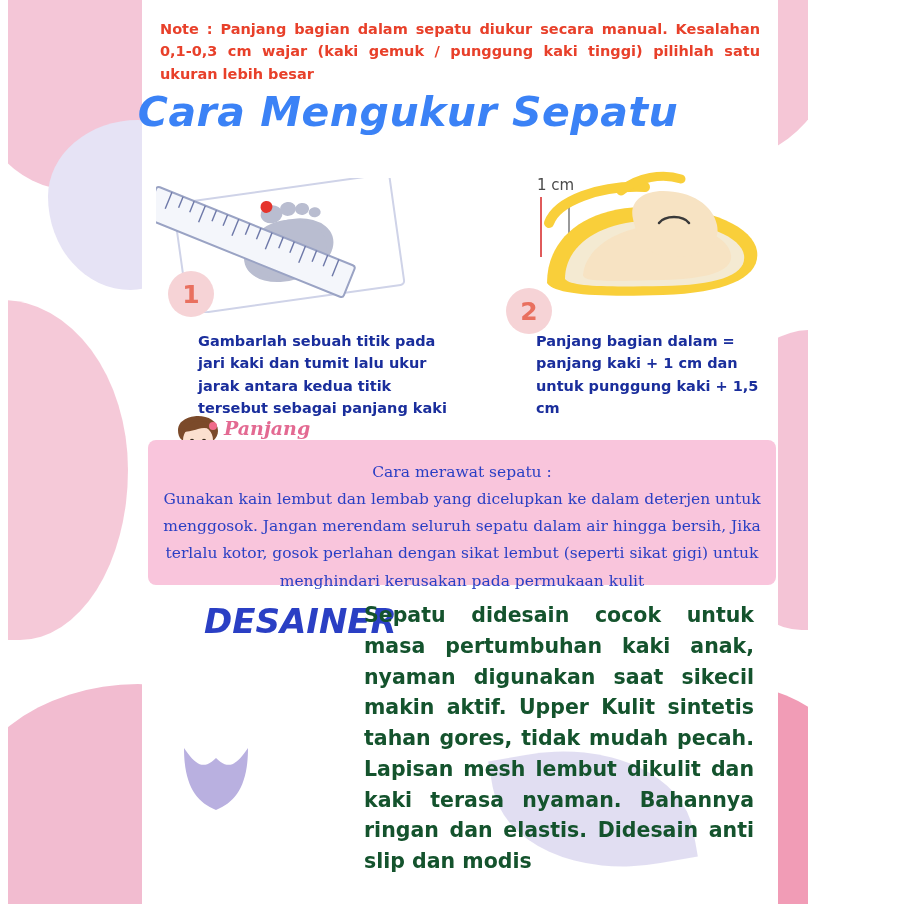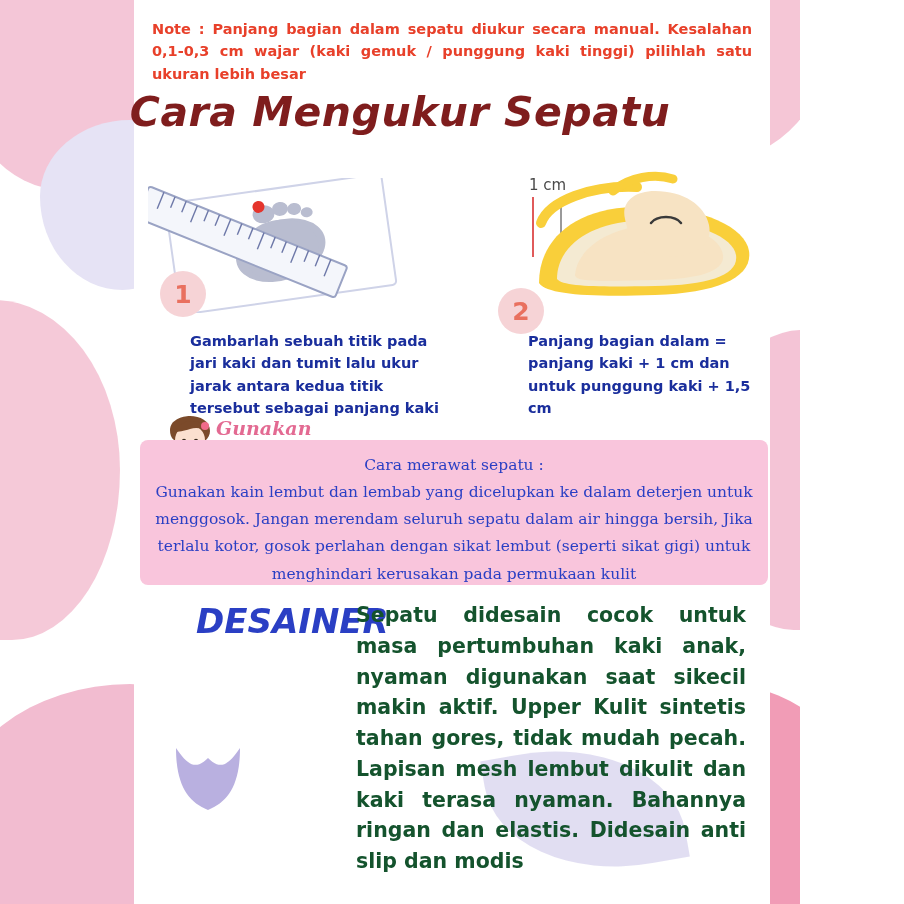--- a/index.html
+++ b/index.html
@@ -9,20 +9,21 @@
   }
   body {
     font-family: "Liberation Sans", sans-serif;
   }
   #page {
     position: relative;
     width: 800px;
     height: 904px;
     overflow: hidden;
     background: #ffffff;
+    margin-left: 8px;
   }
   
   .blob {
     position: absolute;
     pointer-events: none;
   }
   .blob-tl {
     left: -40px; top: -60px;
     width: 260px; height: 250px;
     background: #f2bcd0;
@@ -119,21 +120,21 @@
     line-height: 1.55;
     text-align: justify;
     font-family: "DejaVu Sans", sans-serif;
   }
   
   .title {
     position: absolute;
     left: 0; right: 0;
     top: 88px;
     text-align: center;
-    color: #7f1d1d;
+    color: #3b82f6;
     font-size: 41px;
     font-weight: bold;
     font-style: italic;
     letter-spacing: .5px;
     font-family: "DejaVu Sans", sans-serif;
   }
   
   .step1-img {
     position: absolute;
     left: 148px; top: 178px;
@@ -202,21 +203,21 @@
     border-radius: 8px;
   }
   .care-inner {
     position: absolute;
     left: 150px; top: 440px;
     width: 608px;
     text-align: center;
     color: #2a3fc4;
     font-size: 15.5px;
     line-height: 1.75;
-    padding-top: 12px;
+    padding-top: 19px;
     font-family: "DejaVu Serif", serif;
   }
   
   .pesan {
     position: absolute;
     left: 192px; top: 602px;
     width: 160px;
     color: #2a3fc4;
     font-size: 34px;
     font-weight: bold;
@@ -323,21 +324,21 @@
     <circle cx="32" cy="26" r="15" fill="#fbe0cf"></circle>
     <path d="M17 18 C20 10 28 7 34 7 C42 7 48 11 49 18 C45 14 38 13 32 15 C26 17 20 18 17 18 Z" fill="#7b4a2a"></path>
     <circle cx="26" cy="27" r="2.2" fill="#3a2a1e"></circle>
     <circle cx="38" cy="27" r="2.2" fill="#3a2a1e"></circle>
     <circle cx="21" cy="31" r="2.6" fill="#f4a3b5" opacity=".8"></circle>
     <circle cx="43" cy="31" r="2.6" fill="#f4a3b5" opacity=".8"></circle>
     <path d="M28 33 C30 36 34 36 36 33" stroke="#3a2a1e" stroke-width="1.6" fill="none" stroke-linecap="round"></path>
     <path d="M20 41 C20 36 26 34 32 34 C38 34 44 36 44 41 L44 46 L20 46 Z" fill="#f06b8a"></path>
     <circle cx="47" cy="12" r="4" fill="#f06b8a"></circle>
   </svg>
-  <div class="logo-name">Gunakan</div>
+  <div class="logo-name">Panjang</div>
   <div class="logo-sub">Toodler</div>
 
   <div class="care-panel"></div>
   <div class="care-inner">
     <div>Cara merawat sepatu :</div>
     <div>Gunakan kain lembut dan lembab yang dicelupkan ke dalam deterjen untuk menggosok. Jangan merendam seluruh sepatu dalam air hingga bersih, Jika terlalu kotor, gosok perlahan dengan sikat lembut (seperti sikat gigi) untuk menghindari kerusakan pada permukaan kulit</div>
   </div>
 
   <div class="pesan">
     <span class="l2">DESAINER</span>

